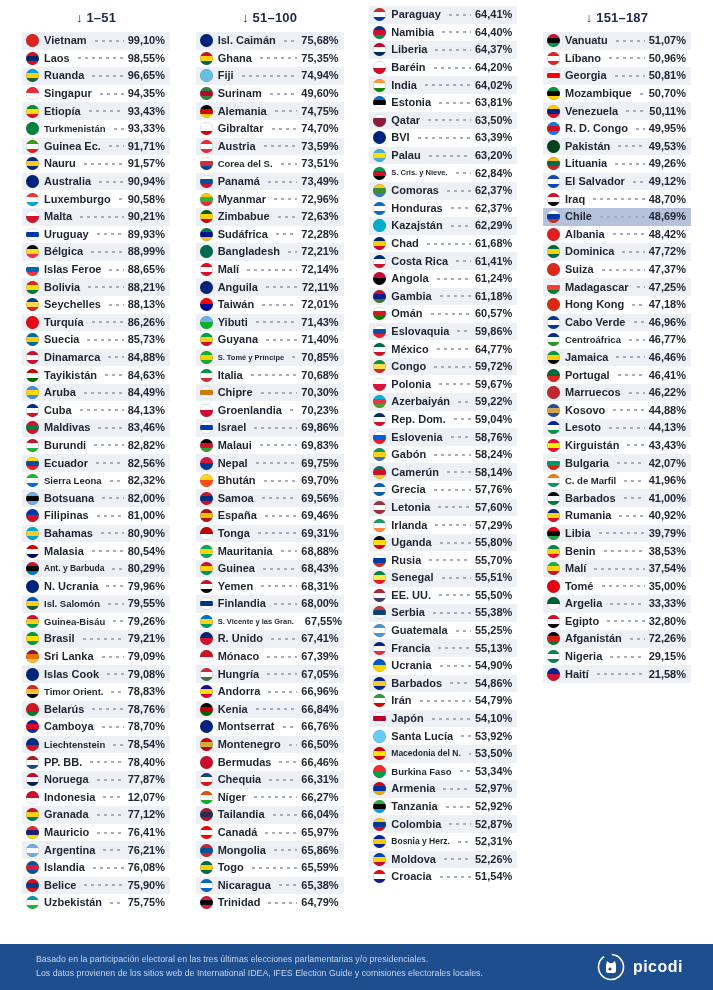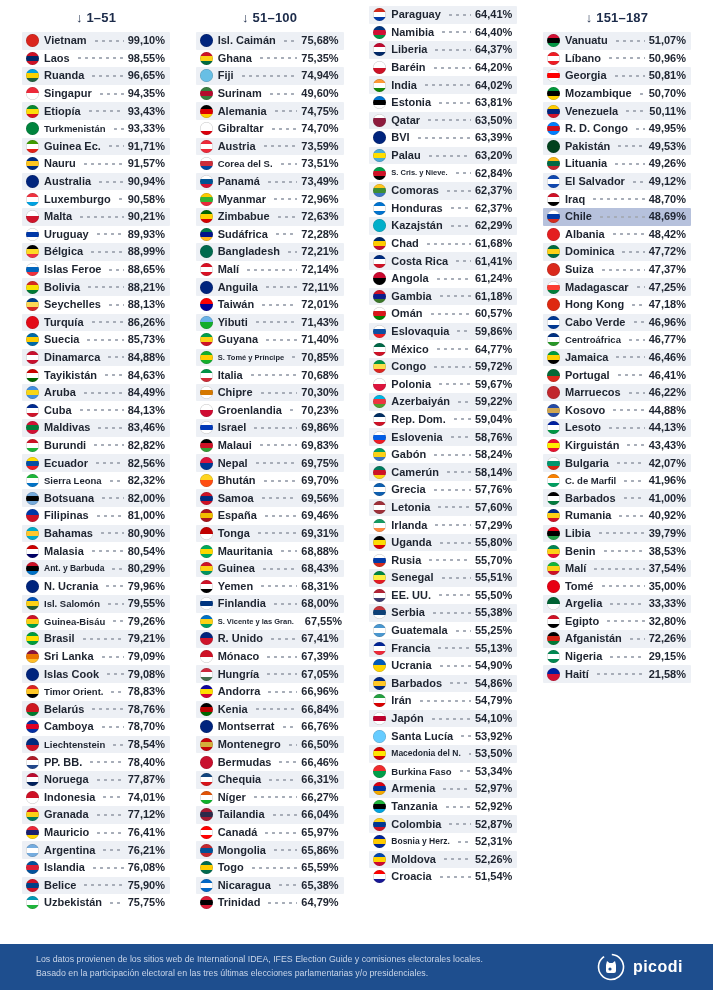--- a/index.html
+++ b/index.html
@@ -308,21 +308,21 @@
         <div class="row">
           <span class="flag" style="background: linear-gradient(rgb(186, 12, 47) 0px, rgb(186, 12, 47) 33%, rgb(255, 255, 255) 33%, rgb(255, 255, 255) 67%, rgb(0, 32, 91) 67%, rgb(0, 32, 91) 100%);"></span>
           <span class="cname">Noruega</span>
           <span class="dots"></span>
           <span class="val">77,87%</span>
         </div>
         <div class="row">
           <span class="flag" style="background: linear-gradient(rgb(206, 17, 38) 0px, rgb(206, 17, 38) 50%, rgb(255, 255, 255) 50%, rgb(255, 255, 255) 100%);"></span>
           <span class="cname">Indonesia</span>
           <span class="dots"></span>
-          <span class="val">74,01%</span>
+          <span class="val">12,07%</span>
         </div>
         <div class="row">
           <span class="flag" style="background: linear-gradient(rgb(206, 17, 38) 0px, rgb(206, 17, 38) 33%, rgb(252, 209, 22) 33%, rgb(252, 209, 22) 67%, rgb(0, 122, 94) 67%, rgb(0, 122, 94) 100%);"></span>
           <span class="cname">Granada</span>
           <span class="dots"></span>
           <span class="val">77,12%</span>
         </div>
         <div class="row">
           <span class="flag" style="background: linear-gradient(rgb(234, 40, 57) 0px, rgb(234, 40, 57) 33%, rgb(26, 32, 109) 33%, rgb(26, 32, 109) 67%, rgb(255, 213, 0) 67%, rgb(255, 213, 0) 100%);"></span>
           <span class="cname">Mauricio</span>
@@ -1188,22 +1188,22 @@
           <span class="cname">Haití</span>
           <span class="dots"></span>
           <span class="val">21,58%</span>
         </div>
       </div>
   </div>
 </div>
 
 <div class="footer" style="background: rgb(30, 78, 142);">
   <div class="footer-text">
+    <div>Basado en la participación electoral en las tres últimas elecciones parlamentarias y/o presidenciales.</div>
     <div>Los datos provienen de los sitios web de International IDEA, IFES Election Guide y comisiones electorales locales.</div>
-    <div>Basado en la participación electoral en las tres últimas elecciones parlamentarias y/o presidenciales.</div>
   </div>
   <div class="footer-logo">
     <svg width="30" height="30" viewBox="0 0 30 30">
       <circle cx="15" cy="15" r="12.5" fill="none" stroke="#ffffff" stroke-width="1.6" stroke-dasharray="60 8" transform="rotate(-40 15 15)"></circle>
       <path d="M11 9 l2.5 2 h3 L19 9 l1 4 v6 a2 2 0 0 1 -2 2 h-6 a2 2 0 0 1 -2 -2 v-6 z" fill="#ffffff"></path>
       <circle cx="14" cy="17" r="1.6" fill="#1e4e8e"></circle>
     </svg>
     <span class="logo-word">picodi</span>
   </div>
 </div>

